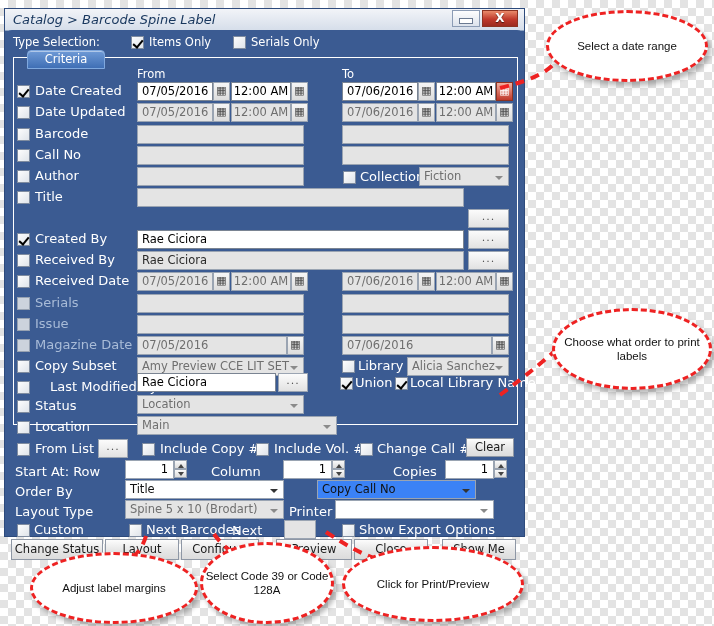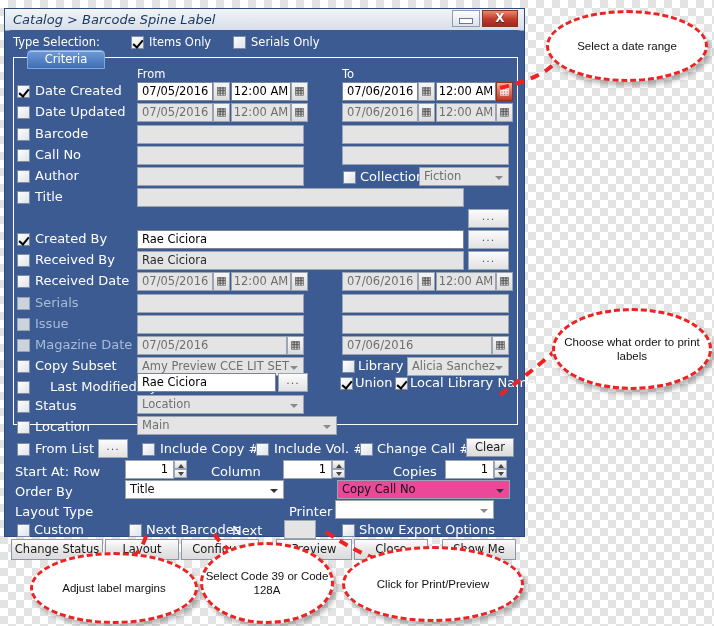--- a/index.html
+++ b/index.html
@@ -288,23 +288,24 @@
       </div>
     <div class="rowlabel" style="left:388px;top:434px">Copies</div>
     <div class="num" style="left:440px;top:430px;width:49px">1</div>
     <div class="spin" style="left:489px;top:430px">
         <span class="up"></span>
         <span class="dn"></span>
       </div>
 
     <div class="rowlabel" style="left:10px;top:454px">Order By</div>
     <div class="combo active" style="left:120px;top:450px;width:159px;background:#fff;color:#111">Title</div>
-    <div class="combo active" style="left:332px;top:450px;width:173px;background:#ec4899;color:#111">Copy Call No</div>
+    <div class="combo active" style="left:312px;top:450px;width:159px;background:#3b82f6;color:#111">Copy Call No</div>
 
     <div class="rowlabel" style="left:10px;top:474px">Layout Type</div>
+    <div class="combo" style="left:120px;top:470px;width:159px">Spine 5 x 10  (Brodart)</div>
     <div class="rowlabel" style="left:284px;top:474px">Printer</div>
     <div class="combo" style="left:330px;top:470px;width:159px;background:#fff"></div>
 
     <div class="cb" style="left:12px;top:494px"></div>
     <div class="rowlabel" style="left:29px;top:492px">Custom</div>
     <div class="cb" style="left:124px;top:494px"></div>
     <div class="rowlabel" style="left:141px;top:492px">Next Barcodes</div>
     <div class="rowlabel" style="left:227px;top:493px">Next</div>
     <div class="fld" style="left:279px;top:490px;width:32px"></div>
     <div class="cb" style="left:337px;top:494px"></div>

